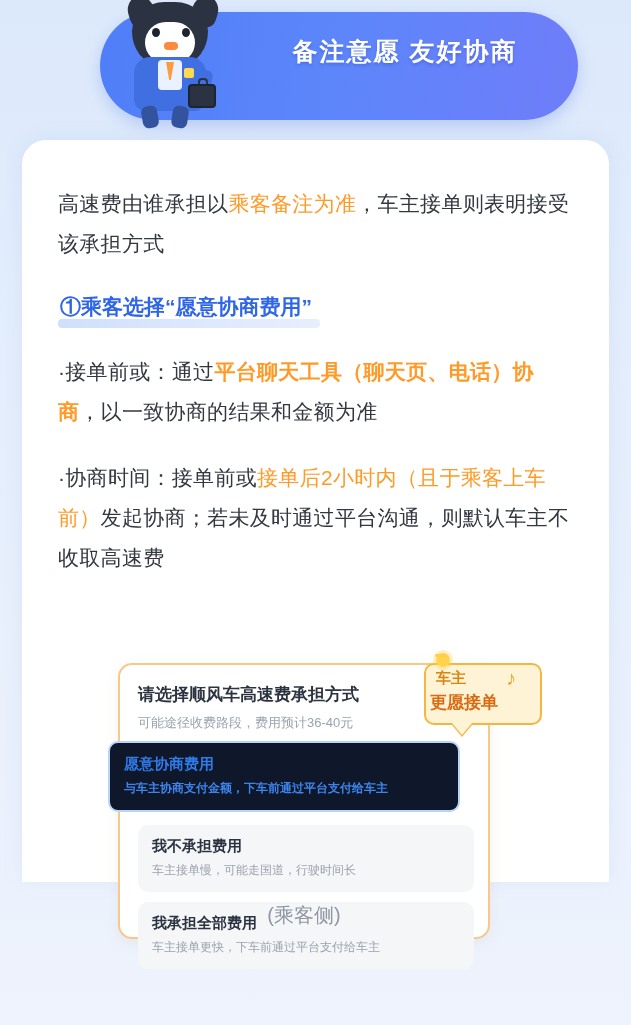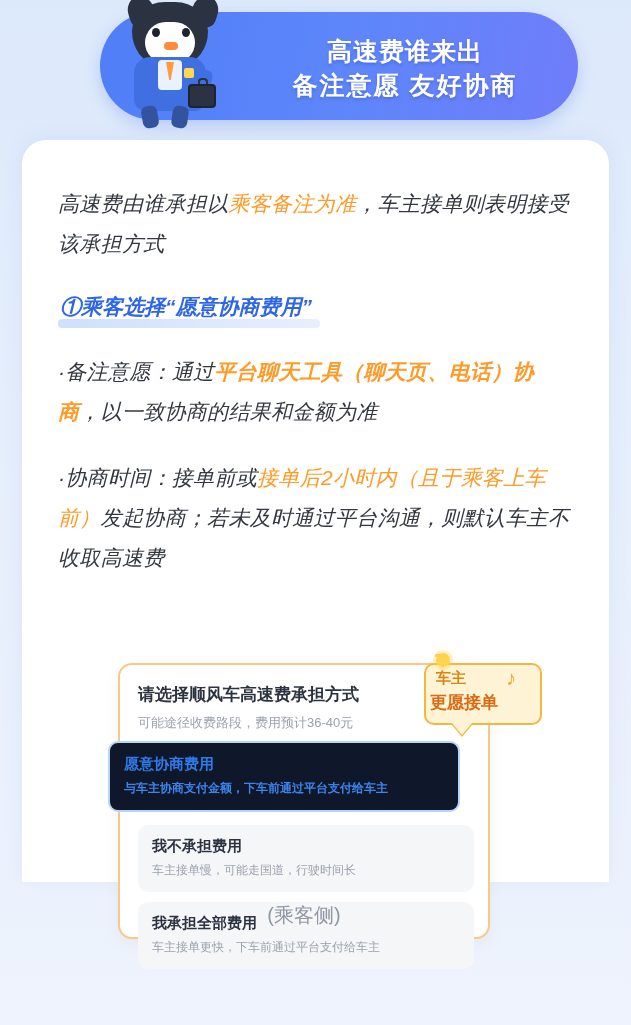--- a/index.html
+++ b/index.html
@@ -129,21 +129,20 @@
   .card {
     position: absolute;
     left: 22px;
     top: 140px;
     width: 587px;
     height: 742px;
     background: #ffffff;
     border-radius: 24px 24px 0 0;
     box-shadow: 0 -2px 20px rgba(110,140,210,0.10);
     padding: 44px 36px 0 36px;
-    font-style: italic;
   }
 
   .para {
     font-size: 21px;
     line-height: 40px;
     color: #333840;
     margin: 0 0 26px 0;
     letter-spacing: 0.3px;
   }
   .hl-orange { color: #ff9a26; }
@@ -268,21 +267,20 @@
     width: 14px; height: 14px; background: #ffd34d; border-radius: 50%;
     box-shadow: 0 0 0 3px rgba(255,211,77,0.35);
   }
 </style>
 </head>
 <body>
 
 <div class="banner-wrap">
   <div class="banner"></div>
   <div class="banner-title">
-    <div class="l1">高速费谁来出</div>
     <div class="l2">备注意愿  友好协商</div>
   </div>
 
   <div class="mascot">
     <div class="m-ear-l"></div>
     <div class="m-ear-r"></div>
     <div class="m-head"></div>
     <div class="m-face"></div>
     <div class="m-eye l"></div>
     <div class="m-eye r"></div>
@@ -300,21 +298,21 @@
 </div>
 
 <div class="card">
 
   <p class="para"><span>高速费由谁承担以</span><span class="hl-orange">乘客备注为准</span><span>，车主接单则表明接受该承担方式</span></p>
 
   <div class="section-title-wrap">
     <div class="section-title">①乘客选择“愿意协商费用”</div>
   </div>
 
-  <p class="para"><span>·备注意愿：通过</span><span class="hl-orange-b">平台聊天工具（聊天页、电话）协商</span><span>，以一致协商的结果和金额为准</span></p>
+  <p class="para"><span>·接单前或：通过</span><span class="hl-orange-b">平台聊天工具（聊天页、电话）协商</span><span>，以一致协商的结果和金额为准</span></p>
 
   <p class="para"><span>·协商时间：接单前或</span><span class="hl-orange">接单后2小时内（且于乘客上车前）</span><span>发起协商；若未及时通过平台沟通，则默认车主不收取高速费</span></p>
 </div>
 
 <div class="mock">
   <div class="mock-title">请选择顺风车高速费承担方式</div>
   <div class="mock-sub">可能途径收费路段，费用预计36-40元</div>
 
   <div class="opt sel">
     <div class="opt-name">愿意协商费用</div>

